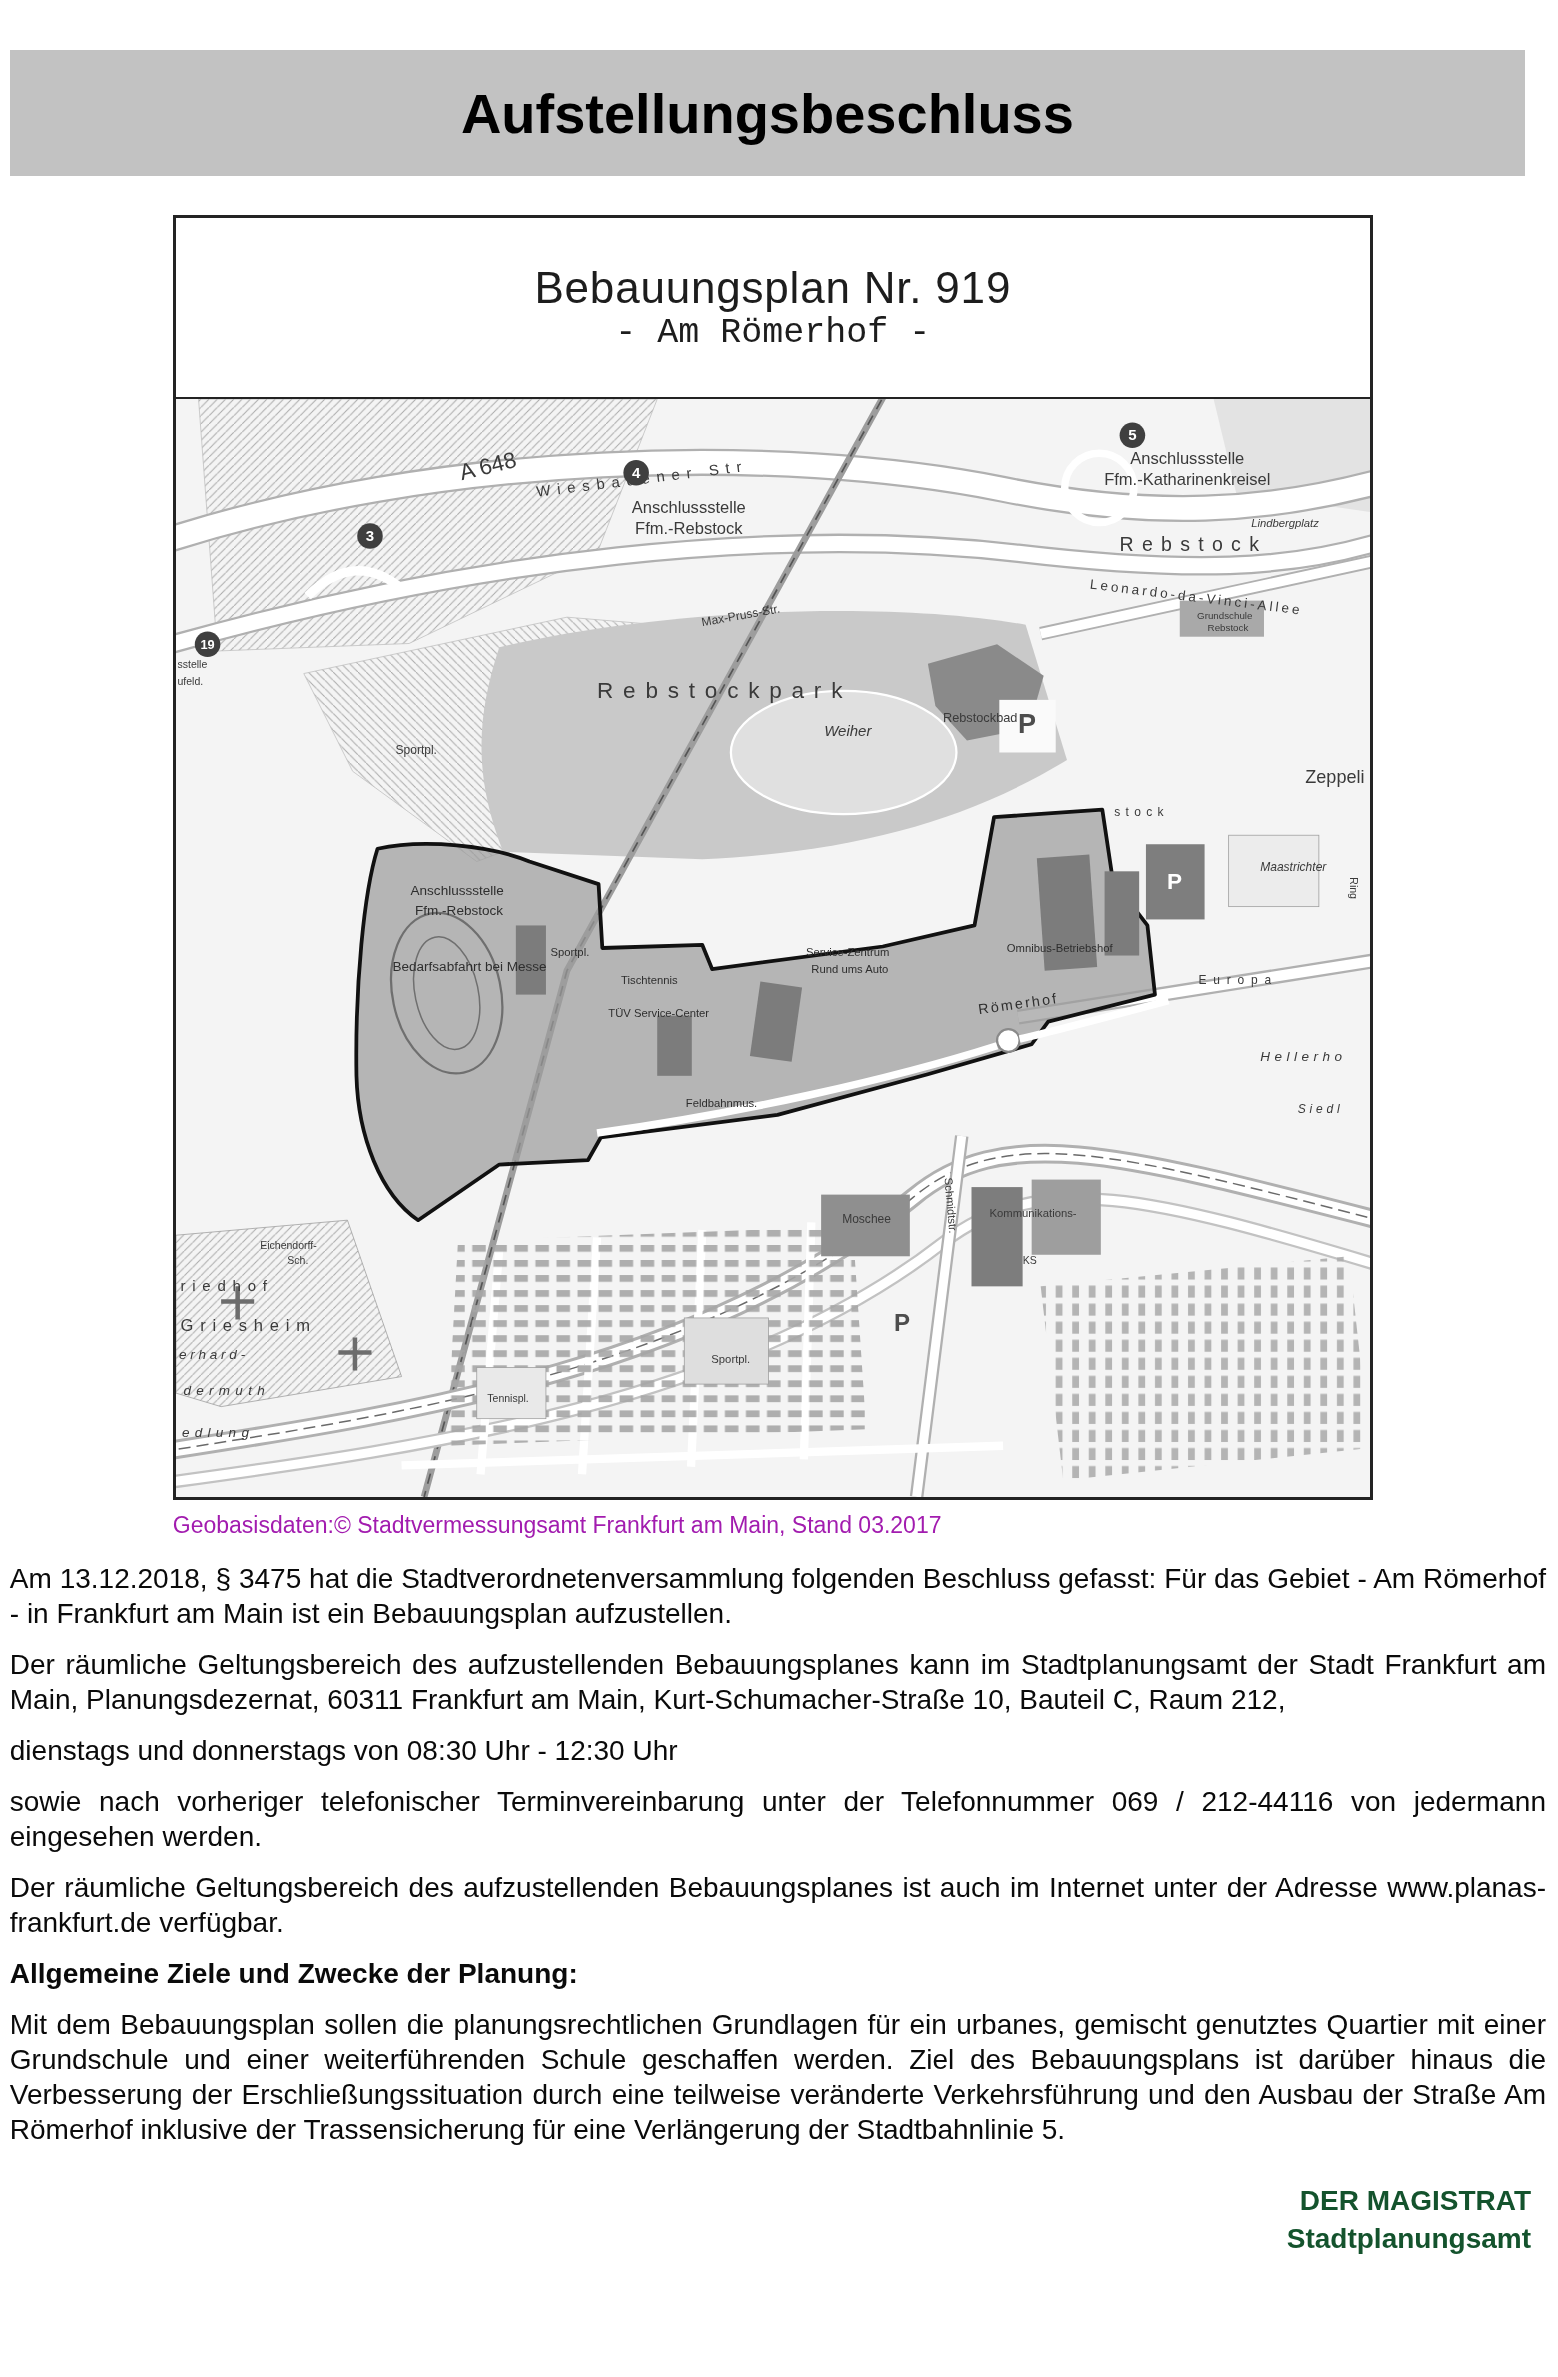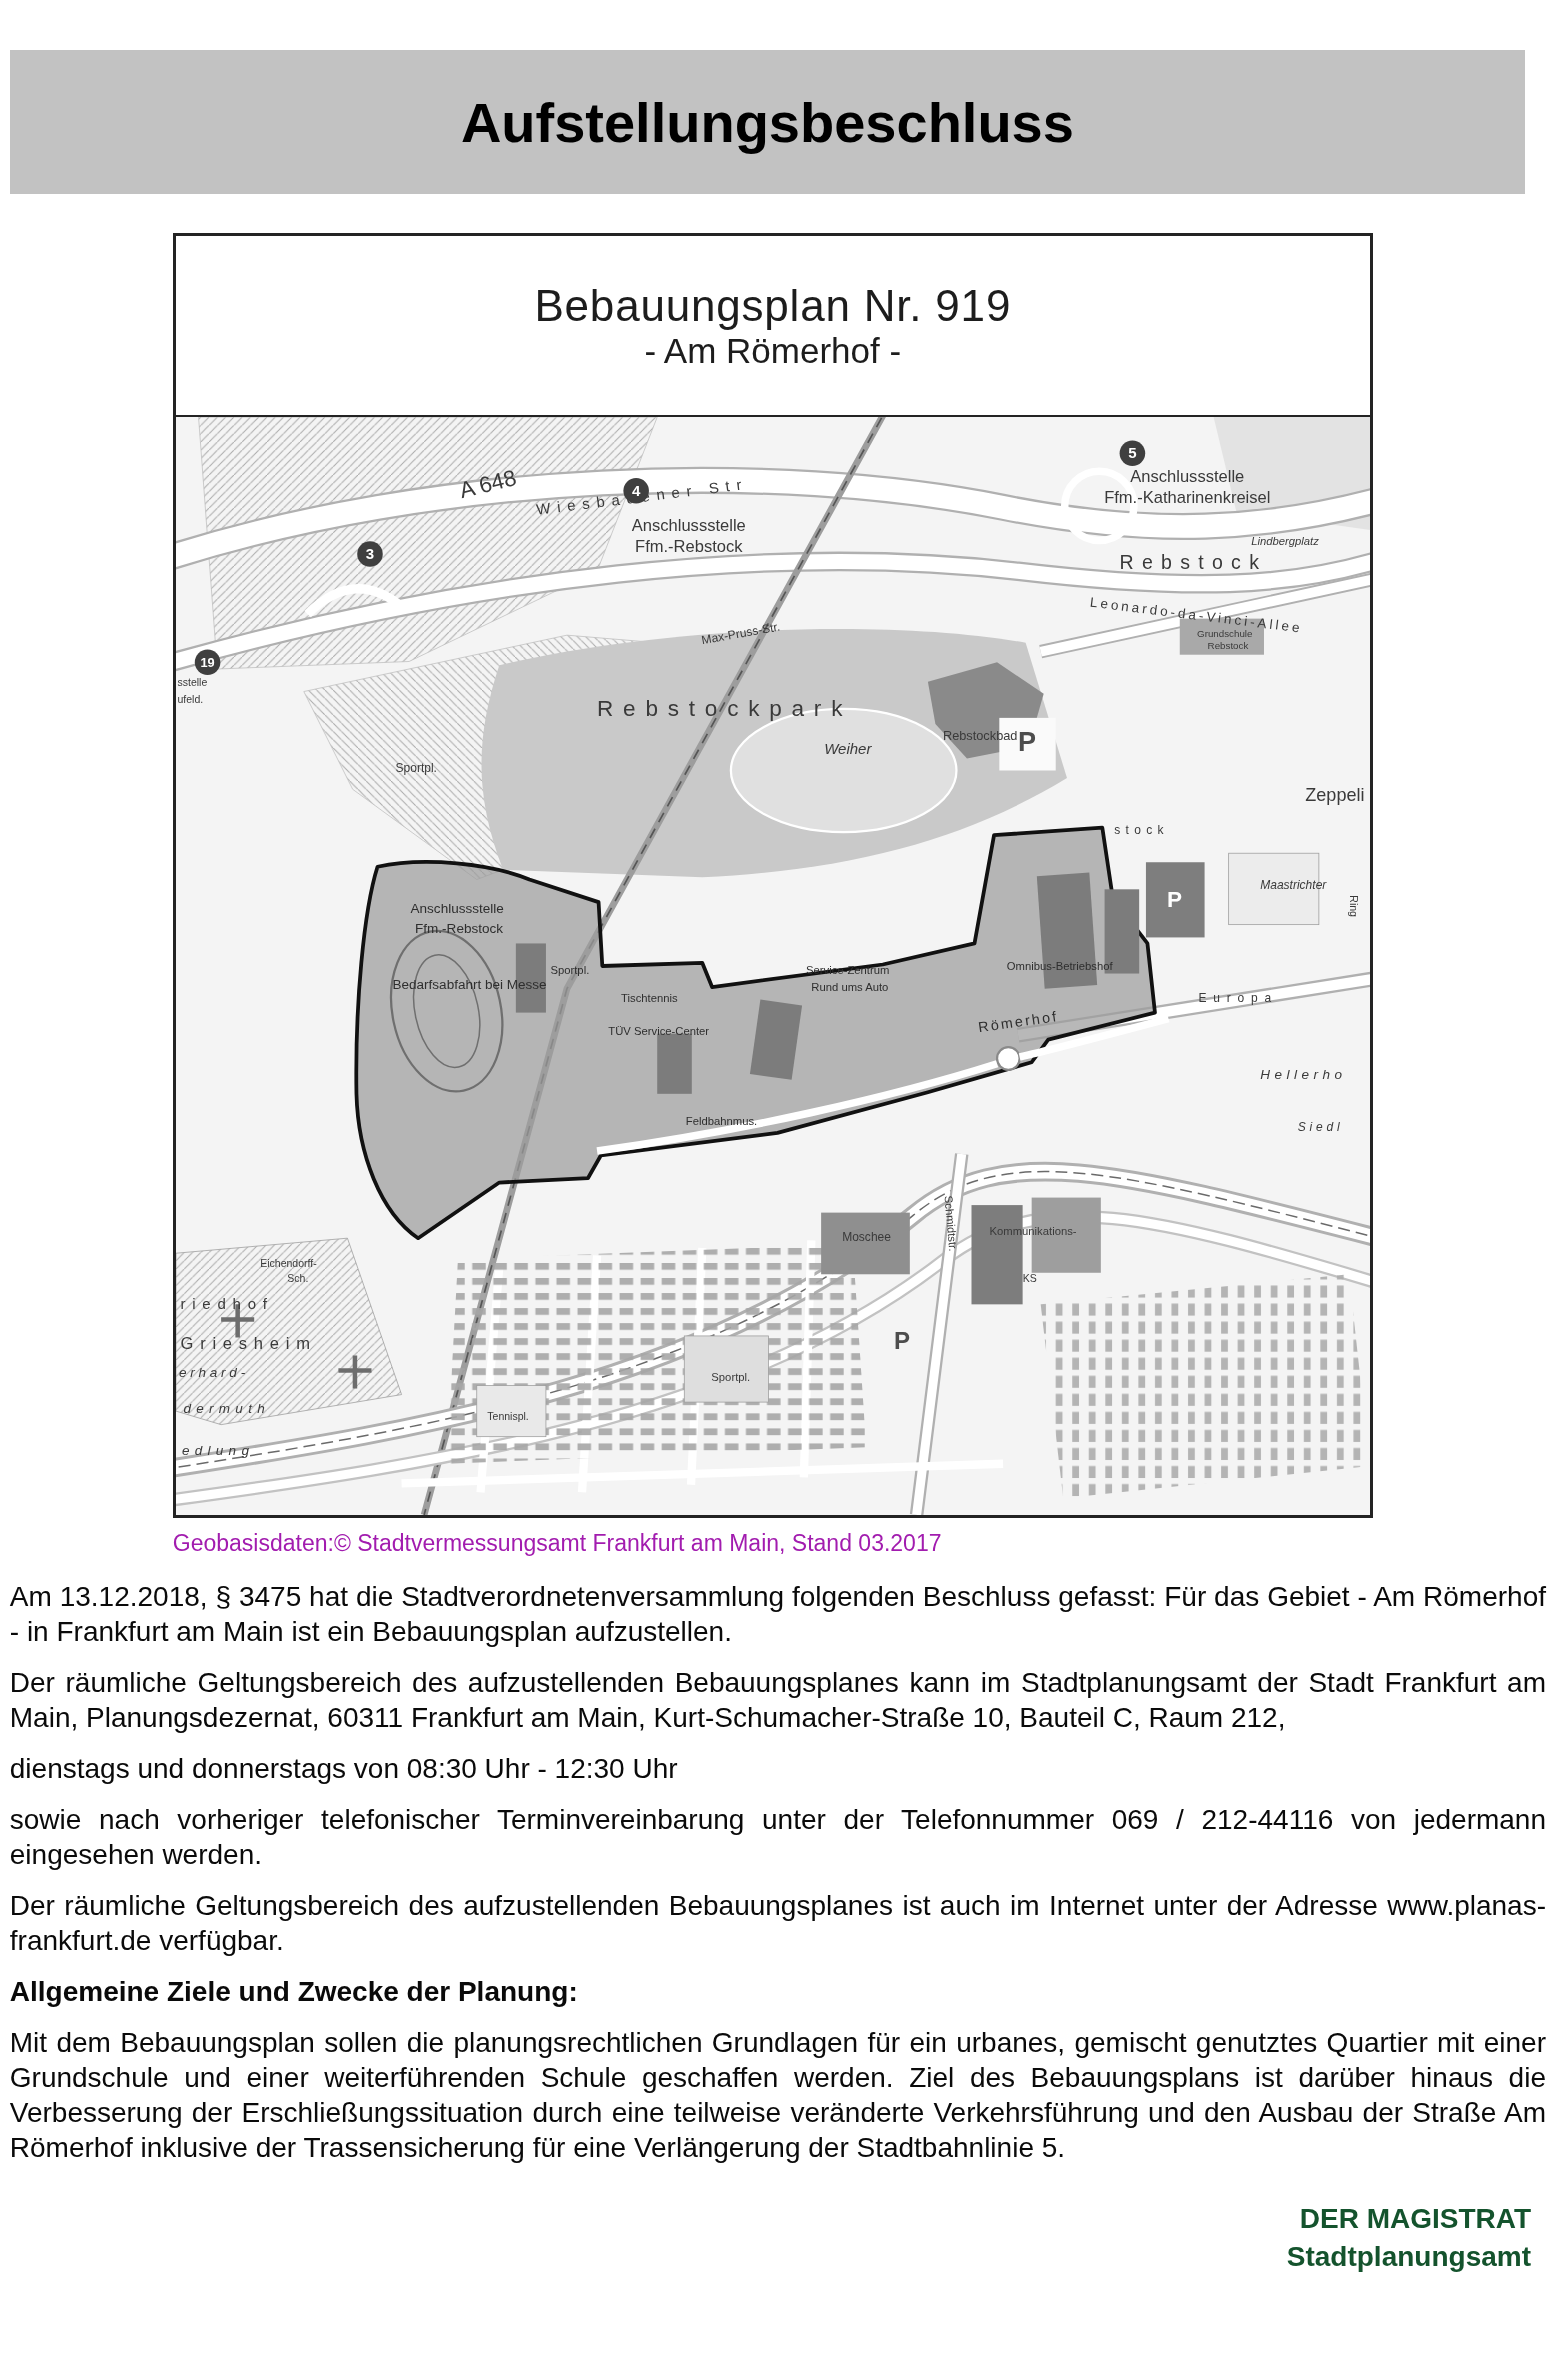--- a/index.html
+++ b/index.html
@@ -12,35 +12,35 @@
 
   
   header{
     display:flex;justify-content:space-between;align-items:flex-end;
     padding:7.5px 1.5px 4.5px 1.5px;border-bottom:3.8px solid #000;
     font-size:28px;line-height:32px;color:#000;
   }
 
   
   .banner{
-    margin-top:50px;margin-right:21px;height:144px;
+    margin-top:50px;margin-right:21px;height:126px;
     display:flex;align-items:center;justify-content:center;
   }
   .banner h1{margin:0;font-size:56px;font-weight:bold;letter-spacing:0px;color:#000;}
 
   
   figure{margin:39px 0 0 163px;width:1200px;}
   .map-box{border:3px solid #232323;background:#fff;}
   .map-title{
     height:179px;border-bottom:2.3px solid #232323;
     display:flex;flex-direction:column;align-items:center;justify-content:center;
     color:#1d1d1d;
   }
   .mt1{font-size:44px;letter-spacing:0.8px;}
-  .mt2{font-size:35px;}
+  .mt2{font-size:35px;font-family:Liberation Mono, monospace;}
   .map-area{height:1098px;overflow:hidden;background:#f4f4f4;}
   svg{display:block;font-family:"Liberation Sans",sans-serif;}
   figcaption{margin-top:12px;font-size:23px;color:#a21caf;}
 
   
   .bodytext{margin-top:22px;font-size:28px;line-height:35px;text-align:justify;color:#0a0a0a;}
   .bodytext p{margin:0 0 16px 0;hyphens:manual;}
   .bold{font-weight:bold;}
 
   .signoff{

